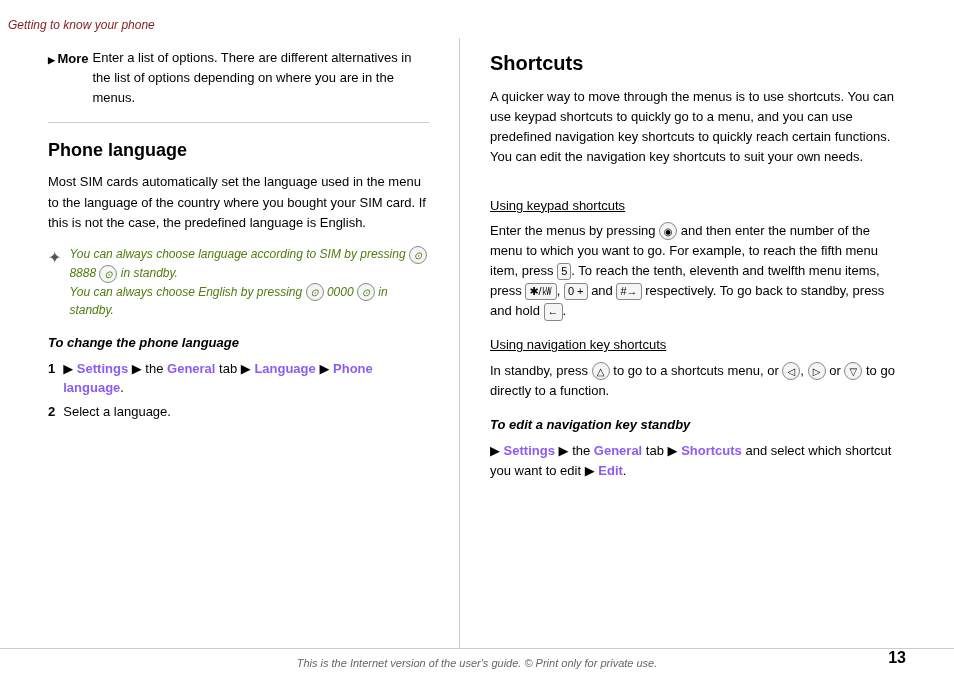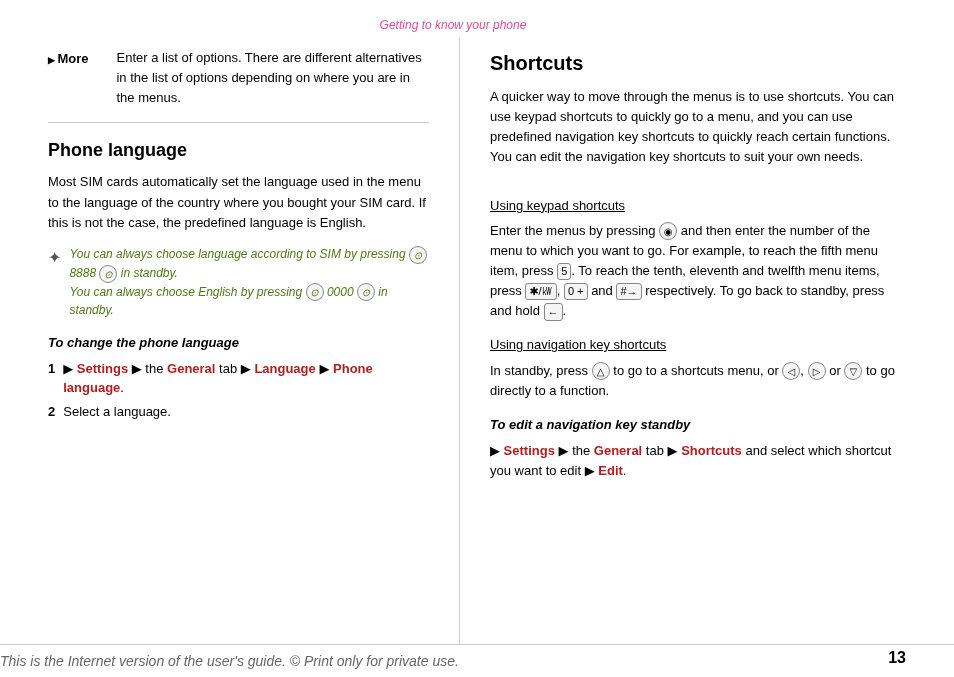--- a/index.html
+++ b/index.html
@@ -17,25 +17,25 @@
     .page-container {
       width: 954px;
       height: 677px;
       display: flex;
       flex-direction: column;
       position: relative;
     }
 
     
     .page-header {
-      text-align: center;
-      padding: 18px 48px 6px 0;
+      text-align: left;
+      padding: 18px 48px 6px 8px;
       font-size: 12px;
       font-style: italic;
-      color: #ec4899;
+      color: #7f1d1d;
       border-bottom: none;
     }
 
     
     .main-content {
       display: flex;
       flex: 1;
       padding: 0;
     }
 
@@ -44,21 +44,21 @@
       width: 460px;
       padding: 10px 30px 10px 48px;
       border-right: 1px solid #ccc;
       font-size: 13px;
       line-height: 1.5;
     }
 
     
     .more-section {
       display: flex;
-      gap: 28px;
+      gap: 4px;
       padding-bottom: 14px;
       border-bottom: 1px solid #ccc;
       margin-bottom: 14px;
     }
 
     .more-label {
       font-weight: bold;
       font-size: 13px;
       white-space: nowrap;
       padding-top: 1px;
@@ -156,21 +156,21 @@
       align-items: flex-start;
     }
 
     .step-num {
       font-weight: bold;
       flex-shrink: 0;
     }
 
     .bold-link {
       font-weight: bold;
-      color: #b91c1c;
+      color: #8b5cf6;
     }
 
     
     .right-col {
       width: 494px;
       padding: 10px 48px 10px 30px;
       font-size: 13px;
       line-height: 1.55;
     }
 
@@ -193,23 +193,23 @@
 
     .subsection-para {
       font-size: 13px;
       line-height: 1.55;
       margin-bottom: 14px;
     }
 
     
     .page-footer {
       border-top: 1px solid #ccc;
-      text-align: left;
+      text-align: center;
       padding: 8px 0;
-      font-size: 14px;
+      font-size: 11px;
       color: #666;
       font-style: italic;
     }
 
     .page-number {
       position: absolute;
       bottom: 10px;
       right: 48px;
       font-size: 16px;
       font-weight: bold;

